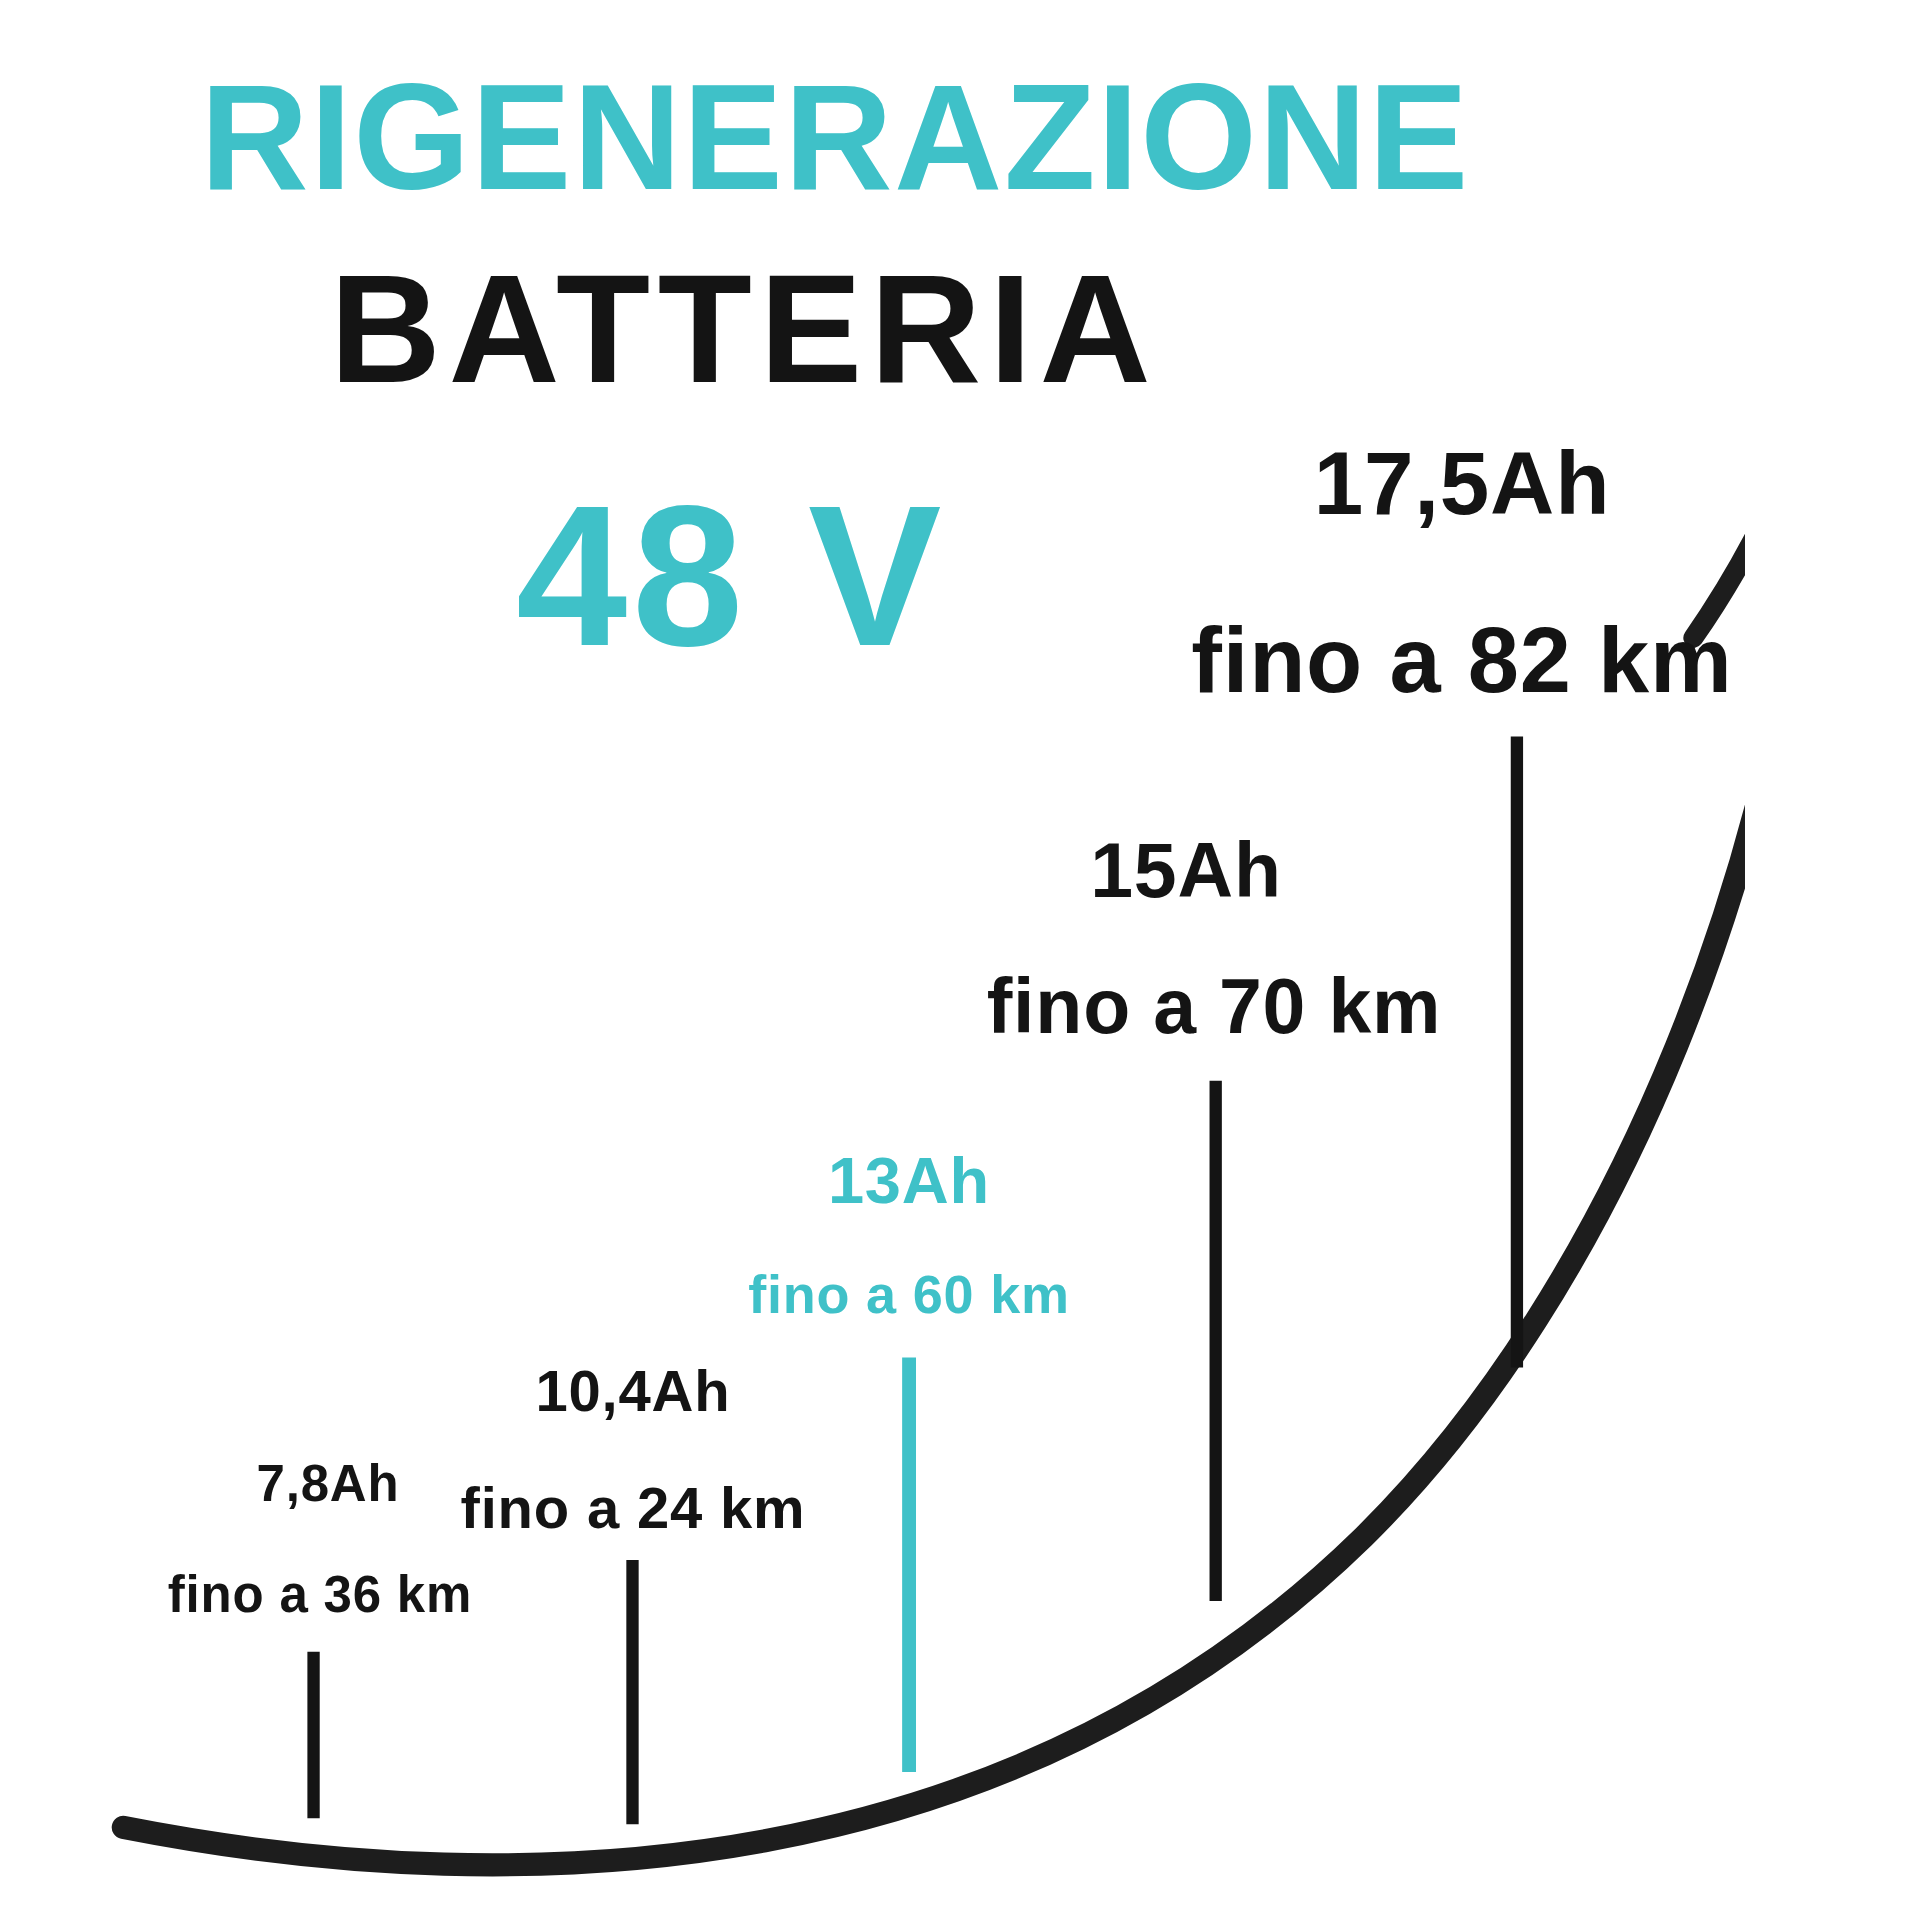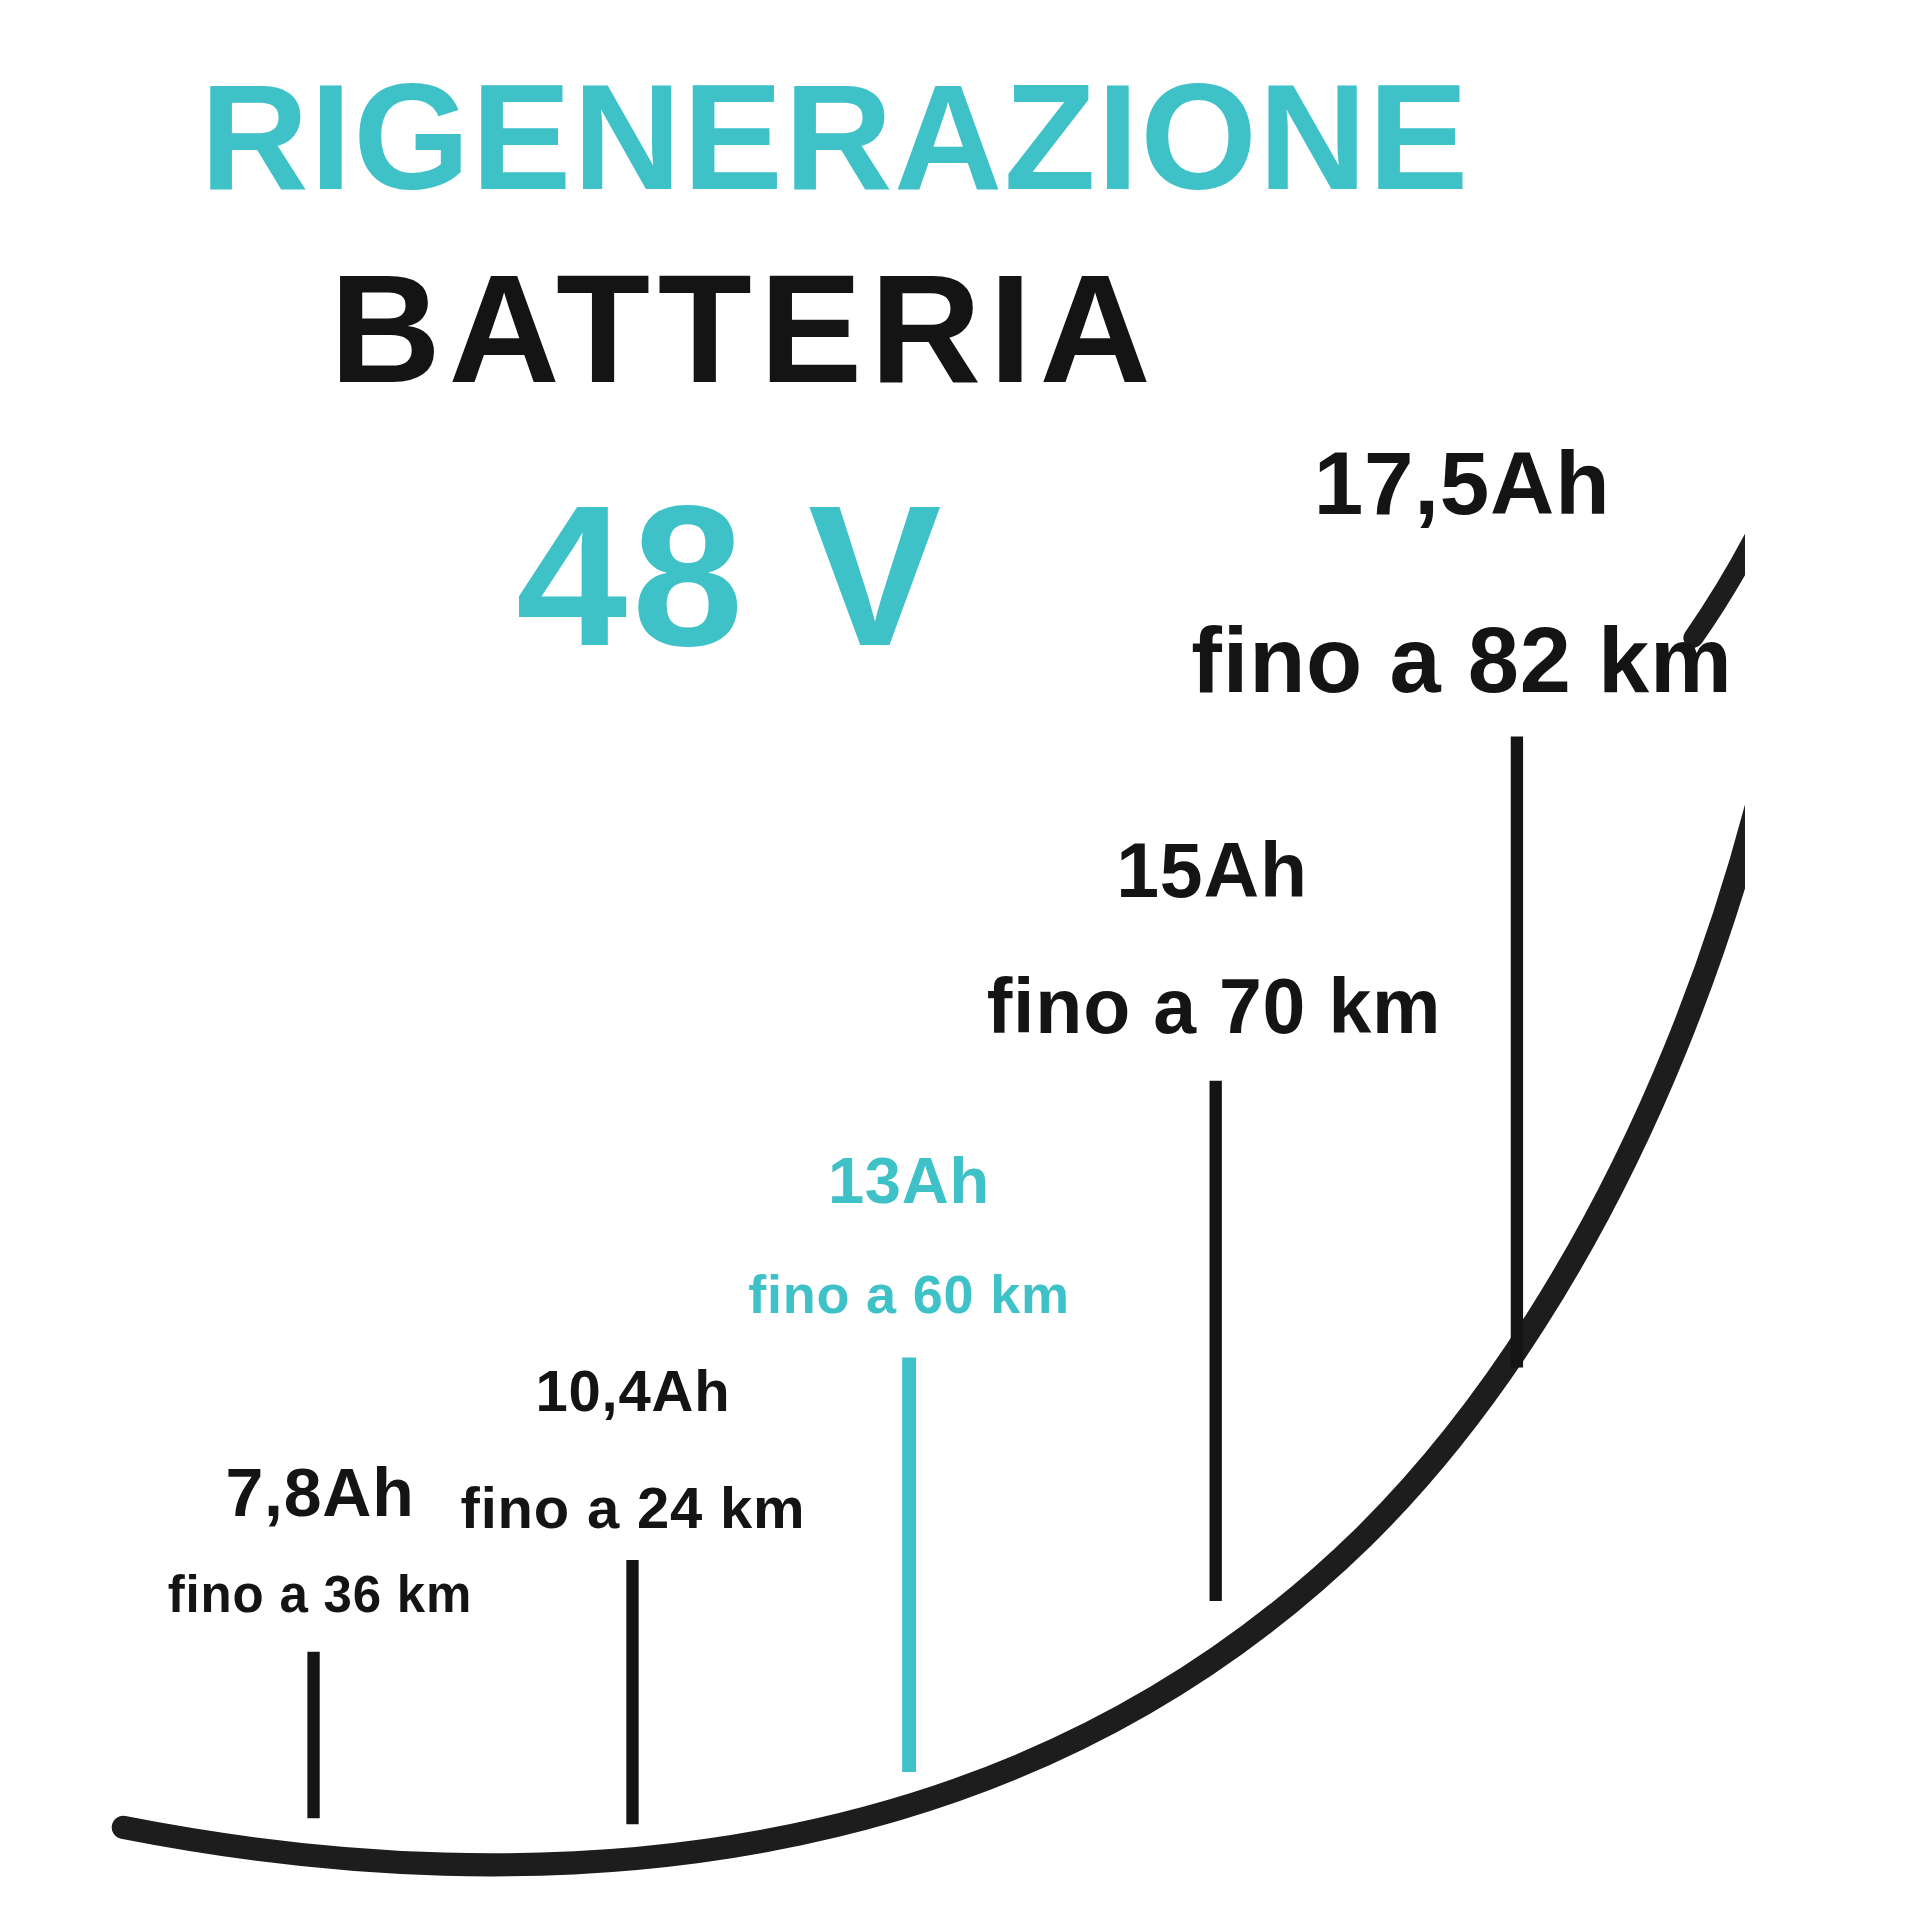--- a/index.html
+++ b/index.html
@@ -33,27 +33,27 @@
     letter-spacing: 0.8px;
   }
   .teal { color: #3FC1C8; }
 
   .title-brand   { left: 835px; top: 62px;  font-size: 150px; letter-spacing: 1.5px; }
   .title-subject { left: 744px;  top: 252px; font-size: 154px; letter-spacing: 7.7px; }
   .title-voltage { left: 731px;  top: 476px; font-size: 200px; letter-spacing: 4.6px; }
 
   .s5-cap   { left: 1462px; top: 439px;  font-size: 89px; }
   .s5-range { left: 1462px; top: 614px;  font-size: 92px; }
-  .s4-cap   { left: 1212px; top: 832px; font-size: 77px; }
+  .s4-cap   { left: 1186px; top: 832px; font-size: 77px; }
   .s4-range { left: 1214px; top: 968px; font-size: 77px; }
   .s3-cap   { left: 909px; top: 1148px; font-size: 65px; }
   .s3-range { left: 909px; top: 1267px; font-size: 54px; }
   .s2-cap   { left: 633px;  top: 1362px; font-size: 58px; }
   .s2-range { left: 633px;  top: 1479px; font-size: 58px; }
-  .s1-cap   { left: 320px;  top: 1458px; font-size: 68px; }
+  .s1-cap   { left: 328px;  top: 1458px; font-size: 51px; }
   .s1-range { left: 320px;  top: 1569px; font-size: 51px; }
 </style>
 </head>
 <body>
 
 <div class="canvas">
 
   <svg class="curve-svg" viewBox="0 0 2500 2500" aria-hidden="true">
 
     <path d="M 160 2372 C 700 2478, 1320 2435, 1770 1995 C 2090 1680, 2335 1110, 2366 495" fill="none" stroke="#1d1d1d" stroke-width="30" stroke-linecap="round"></path>

